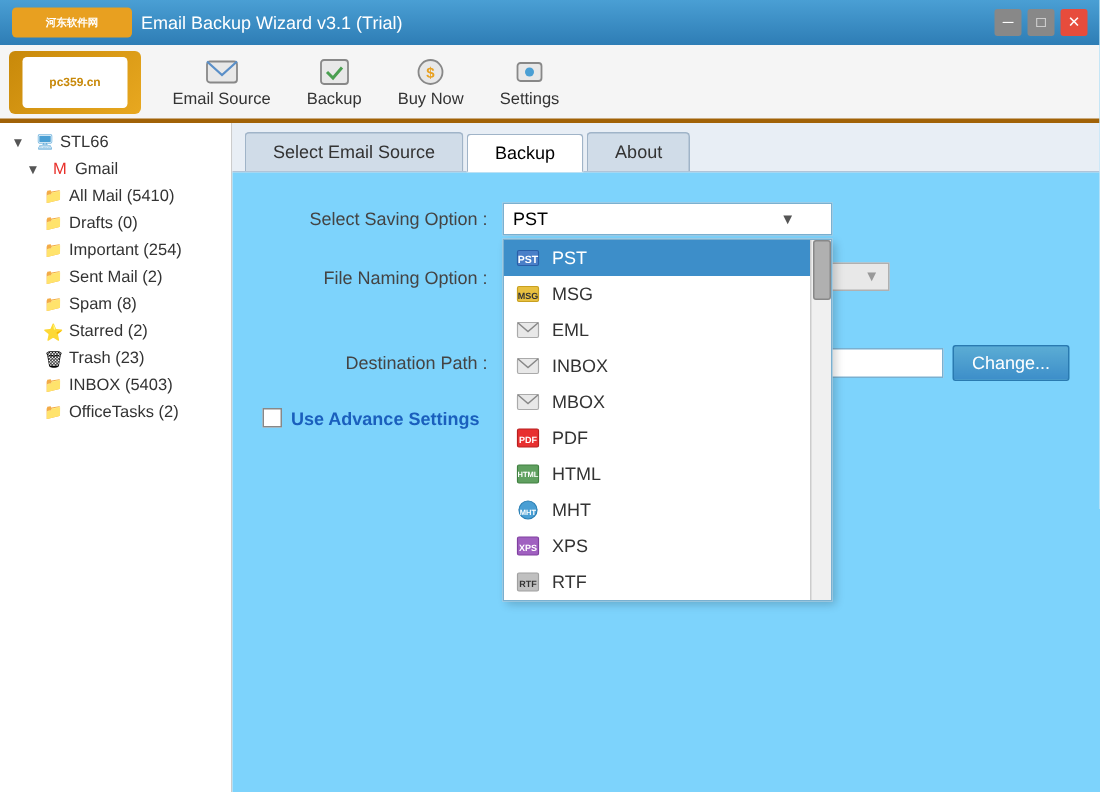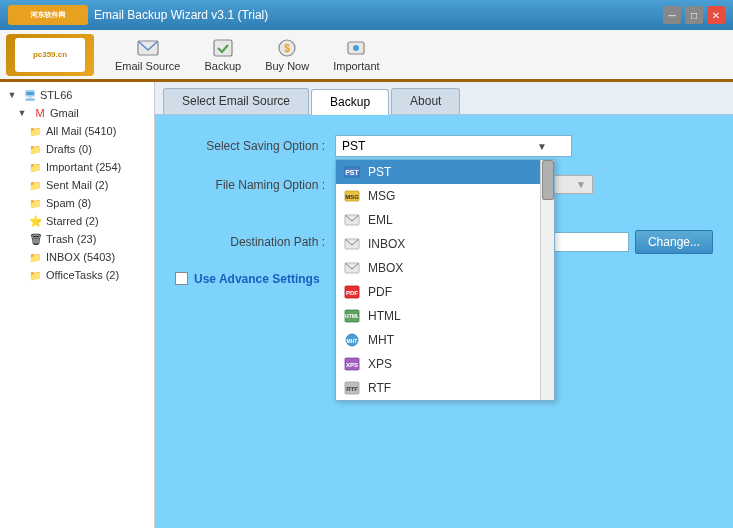--- a/index.html
+++ b/index.html
@@ -214,21 +214,21 @@
       width: 160px;
       font-size: 12px;
       color: #444;
       text-align: right;
       padding-right: 10px;
     }
 
     
     .dropdown-container {
       position: relative;
-      width: 237px;
+      width: 220px;
     }
     .dropdown-selected {
       width: 100%;
       padding: 3px 24px 3px 6px;
       border: 1px solid #7ab0d0;
       background: #fff;
       font-size: 12px;
       cursor: pointer;
       display: flex;
       align-items: center;
@@ -408,21 +408,21 @@
     </div>
     <span class="toolbar-btn-label">Buy Now</span>
   </button>
   <button class="toolbar-btn">
     <div class="toolbar-btn-icon">
       <svg width="22" height="20" viewBox="0 0 22 20">
           <rect x="3" y="4" width="16" height="12" rx="2" fill="#e8e8e8" stroke="#888" stroke-width="1.2"></rect>
           <circle cx="11" cy="10" r="3" fill="#4a9fd4"></circle>
         </svg>
     </div>
-    <span class="toolbar-btn-label">Important</span>
+    <span class="toolbar-btn-label">Settings</span>
   </button>
 </div>
 
 <div class="main-layout">
 
   <div class="left-panel">
 
     <div class="tree-item">
       <span class="tree-indent" style="width:4px;"></span>
       <span class="tree-icon expand-icon">▼</span>

